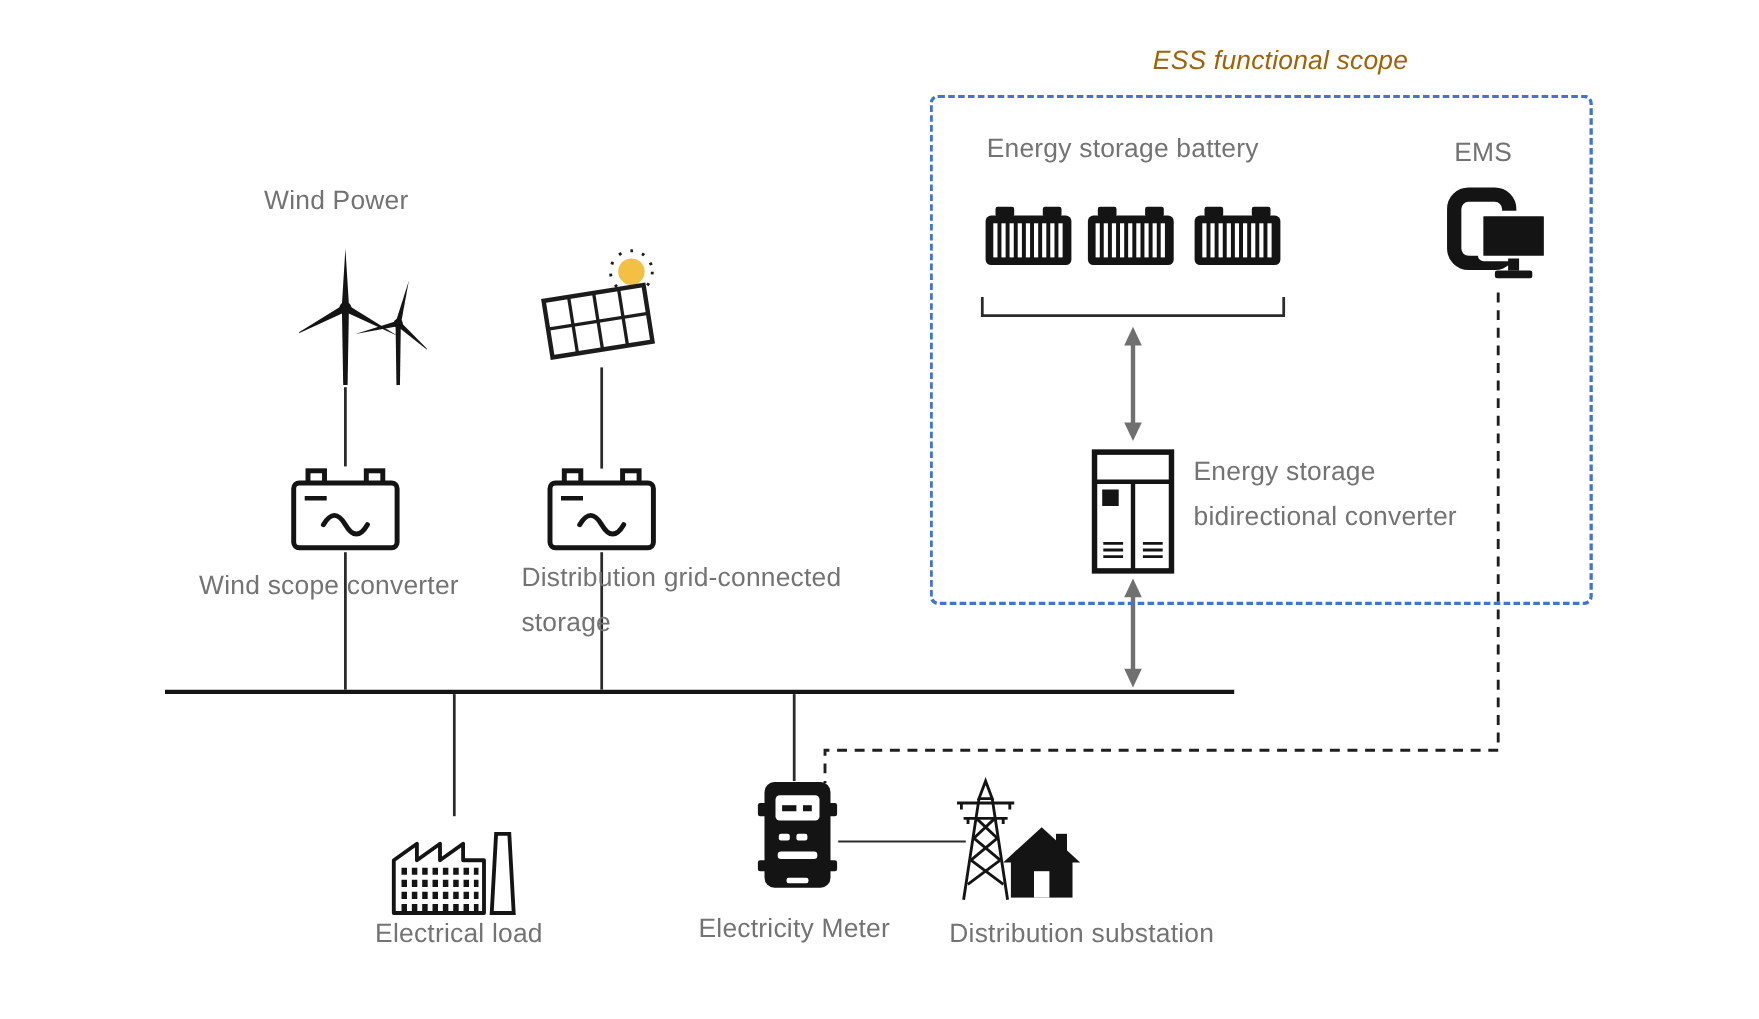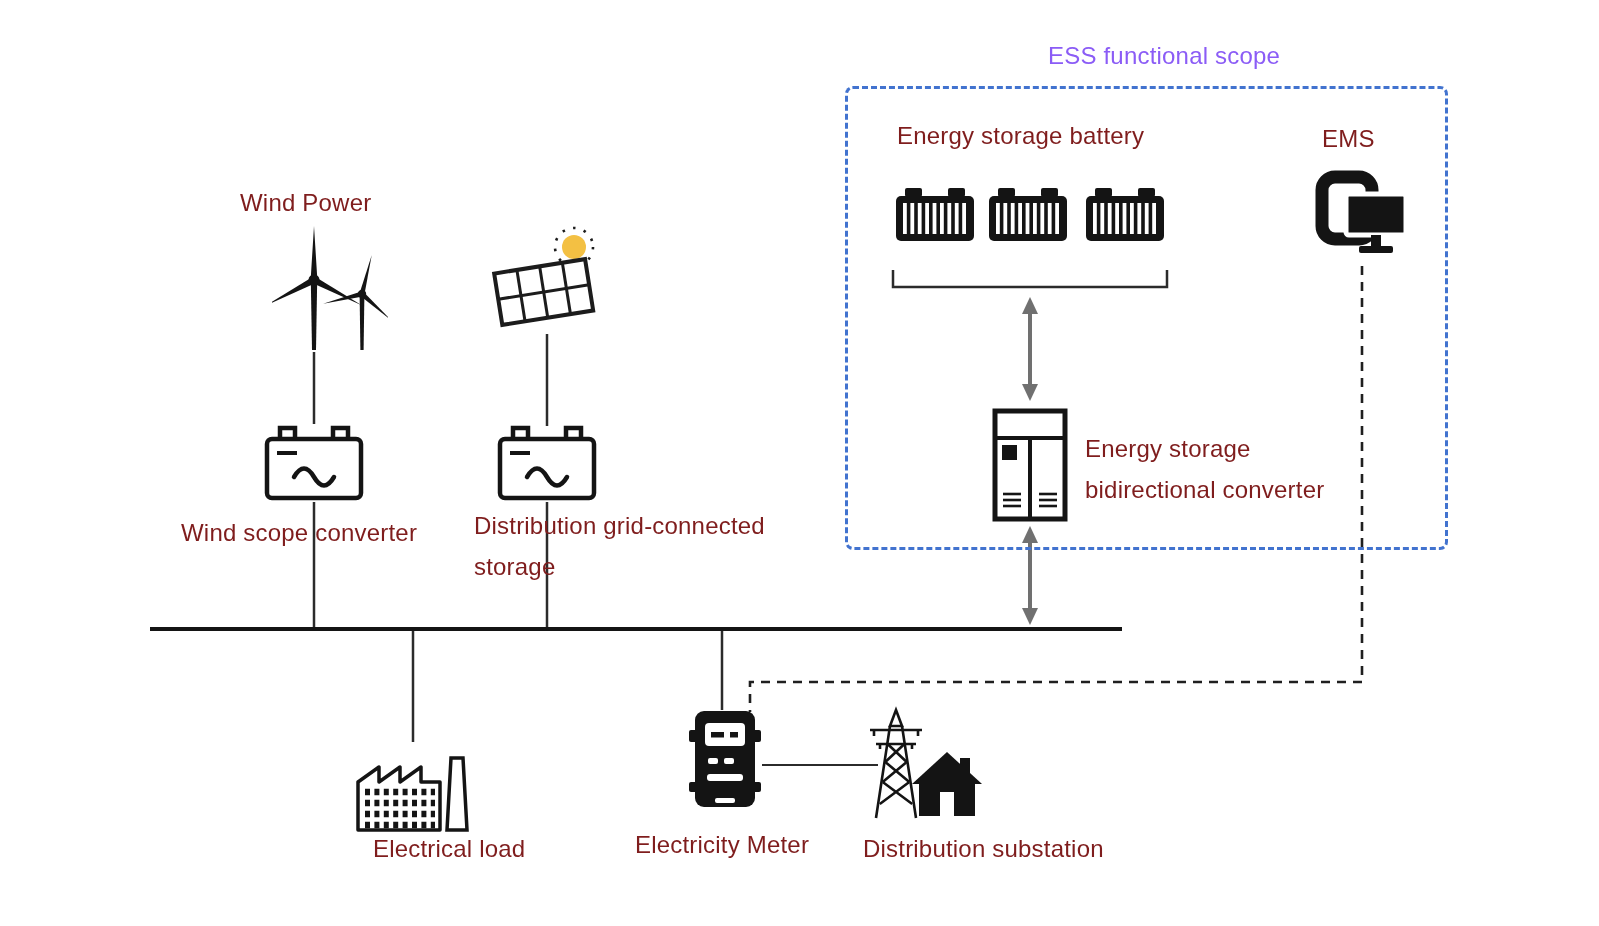--- a/index.html
+++ b/index.html
@@ -9,25 +9,25 @@
     font-family: "Liberation Sans", "DejaVu Sans", sans-serif;
     position: relative;
     overflow: hidden;
   }
   #canvas { position: absolute; inset: 0; }
   .abs { position: absolute; }
   .lbl {
     position: absolute;
     font-size: 24px;
     font-weight: 500;
-    color: #7f1d1d;
+    color: #737373;
     white-space: nowrap;
     letter-spacing: 0.2px;
   }
-  .lbl.blue { color: #8b5cf6; }
+  .lbl.blue { color: #a16207; font-style: italic; }
   .two-line span { display: block; line-height: 41px; }
   .ess-box {
     position: absolute;
     left: 845px; top: 86px;
     width: 603px; height: 464px;
     border: 3px dashed #4273cf;
     border-radius: 8px;
   }
   .wires { position: absolute; left: 0; top: 0; }
 </style>
@@ -93,33 +93,33 @@
     </g>
 
     <path d="M1362,266 L1362,682 L750,682 L750,712" fill="none" stroke="#1f1f1f" stroke-width="2.6" stroke-dasharray="9 7"></path>
   </svg>
 
   <div class="ess-box"></div>
 
   <div class="lbl blue" style="left:1048px; top:42px;">ESS functional scope</div>
   <div class="lbl" style="left:897px; top:122px;">Energy storage battery</div>
   <div class="lbl" style="left:1322px; top:125px;text-align:center;">EMS</div>
-  <div class="lbl two-line" style="left:1085px; top:428px;">
+  <div class="lbl two-line" style="left:1085px; top:408px;">
     <span>Energy storage</span>
     <span>bidirectional converter</span>
   </div>
 
-  <div class="lbl" style="left:240px; top:169px;margin-top:20px;">Wind Power</div>
+  <div class="lbl" style="left:240px; top:169px;">Wind Power</div>
   <div class="lbl" style="left:181px; top:519px;">Wind scope converter</div>
   <div class="lbl two-line" style="left:474px; top:505px;">
     <span>Distribution grid-connected</span>
     <span>storage</span>
   </div>
 
-  <div class="lbl" style="left:341px; top:835px;margin-left:32px;">Electrical load</div>
+  <div class="lbl" style="left:341px; top:835px;">Electrical load</div>
   <div class="lbl" style="left:635px; top:831px;">Electricity Meter</div>
   <div class="lbl" style="left:863px; top:835px;">Distribution substation</div>
 
   <svg class="abs" style="left:272px; top:220px;" width="116" height="132" viewBox="0 0 116 132">
     <g fill="#141414">
       <g transform="translate(42,60)">
         <polygon points="-3.5,2 3.5,2 0,-54"></polygon>
         <polygon points="-3.5,2 3.5,2 0,-54" transform="rotate(118)"></polygon>
         <polygon points="-3.5,2 3.5,2 0,-54" transform="rotate(242)"></polygon>
         <circle r="5.5"></circle>

